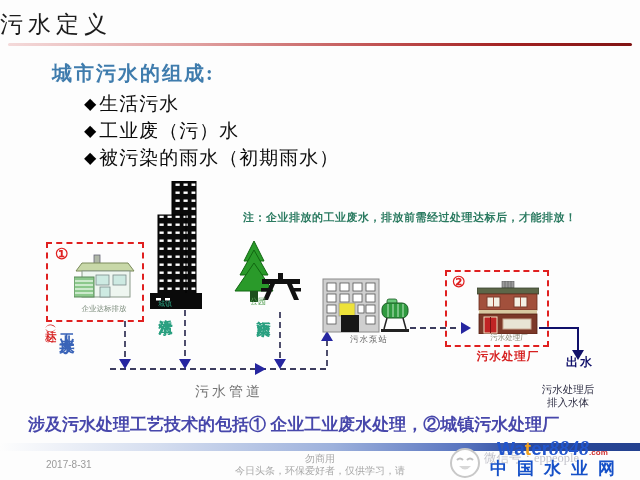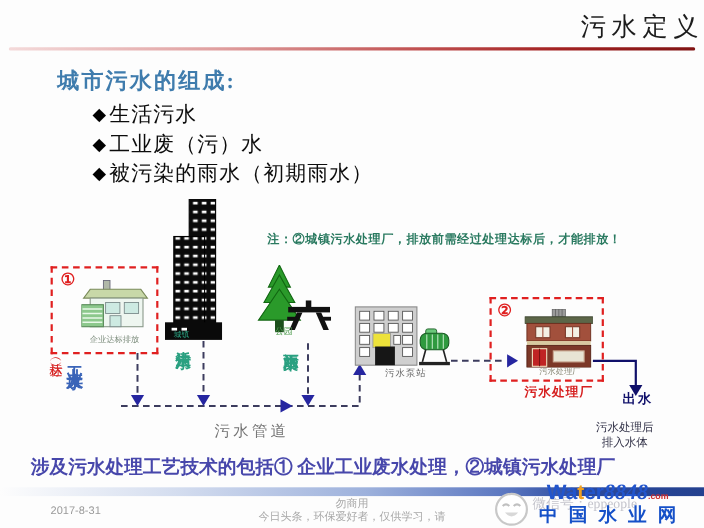--- a/index.html
+++ b/index.html
@@ -2,21 +2,21 @@
 <html><head>
 <meta charset="utf-8">
 <style>
   html,body{margin:0;padding:0;background:#888;}
   .slide{
     position:relative;width:640px;height:480px;background:#fdfdfd;
     overflow:hidden;font-family:"Liberation Serif","DejaVu Serif",serif;
   }
   .abs{position:absolute;}
   
-  .title{top:9px;left:0;width:100%;text-align:right;font-size:23px;
+  .title{top:9px;left:0;width:100%;text-align:left;font-size:23px;
     letter-spacing:5px;color:#1c1c1c;}
   .title-line{top:43px;left:8px;width:624px;height:3px;border-radius:2px;
     background:linear-gradient(90deg,#f4dada 0%,#e0a0a0 30%,#c05050 60%,#a32222 80%,#801313 100%);}
   
   .heading{top:60px;left:52px;font-size:20px;font-weight:bold;color:#3f7cad;letter-spacing:2px;}
   .bullets{top:90px;left:84px;}
   .bullet-row{display:flex;align-items:center;height:27px;color:#0c0c0c;}
   .bullet-marker{font-size:16px;margin-right:3px;color:#000;}
   .bullet-text{font-size:19px;letter-spacing:1px;}
   
@@ -85,21 +85,21 @@
     <div class="bullet-row">
       <span class="bullet-marker">◆</span>
       <span class="bullet-text">工业废（污）水</span>
     </div>
     <div class="bullet-row">
       <span class="bullet-marker">◆</span>
       <span class="bullet-text">被污染的雨水（初期雨水）</span>
     </div>
   </div>
 
-  <div class="abs note">注：②城镇污水处理厂，排放前需经过处理达标后，才能排放！</div>
+  <div class="abs note">注：企业排放的工业废水，排放前需经过处理达标后，才能排放！</div>
 
   <svg class="abs" style="left:0;top:0;width:640px;height:480px;pointer-events:none;" viewBox="0 0 640 480">
     <g stroke="#3c3c5e" stroke-width="1.8" stroke-dasharray="6 4" fill="none">
       <line x1="125" y1="321" x2="125" y2="360"></line>
       <line x1="185" y1="310" x2="185" y2="360"></line>
       <line x1="280" y1="312" x2="280" y2="360"></line>
       <line x1="110" y1="369" x2="327" y2="369"></line>
       <line x1="327" y1="366" x2="327" y2="340"></line>
       <line x1="410" y1="328" x2="460" y2="328"></line>
     </g>

